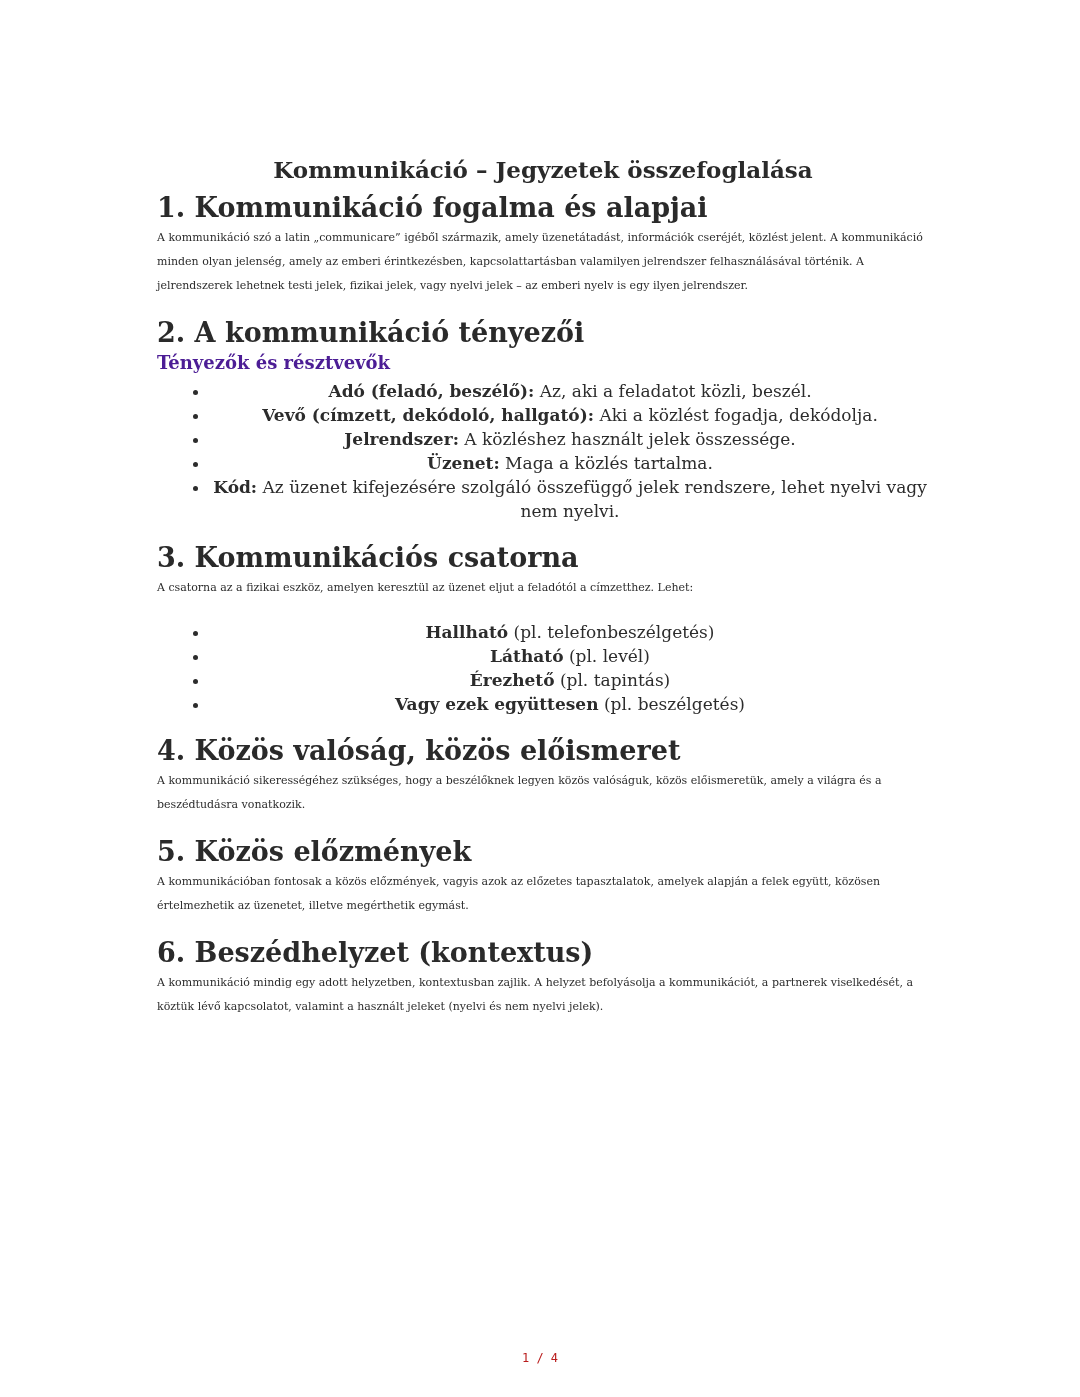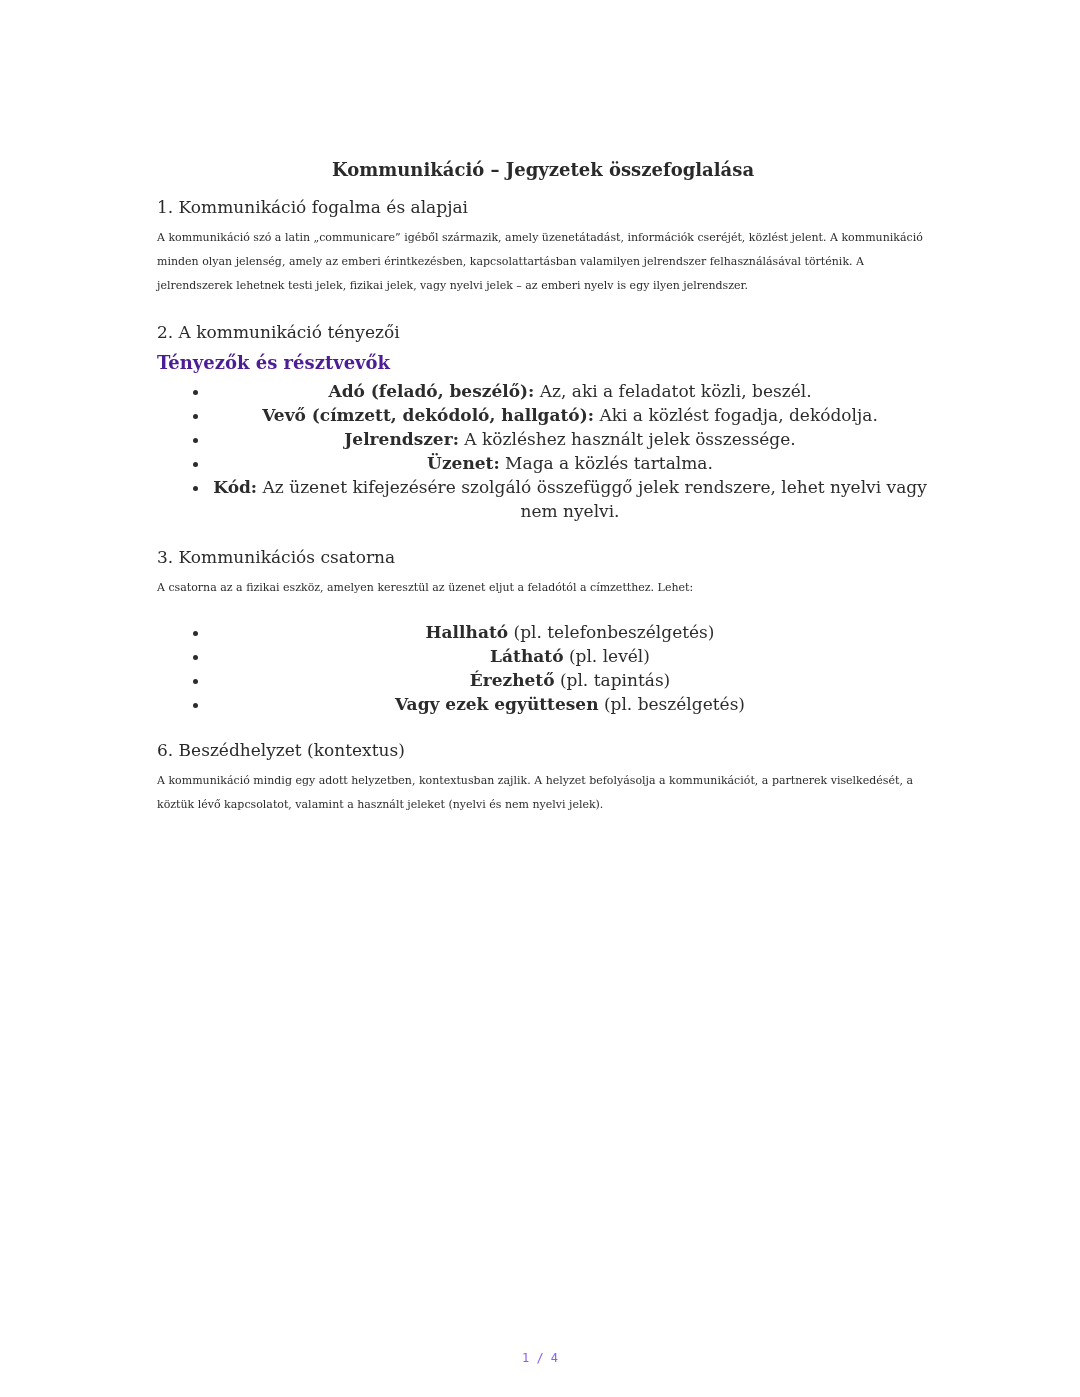--- a/index.html
+++ b/index.html
@@ -12,31 +12,31 @@
     font-family: "DejaVu Serif", "Liberation Serif", serif;
     color: #2c2c2c;
   }
   .page {
     position: absolute;
     left: 157px;
     top: 156px;
     width: 772px;
   }
   .doc-title {
-    font-size: 18px;
+    font-size: 23px;
     line-height: 28px;
     font-weight: bold;
     text-align: center;
     margin-bottom: 11px;
     color: #2a2a2a;
   }
   .section-heading {
-    font-size: 17px;
+    font-size: 27px;
     line-height: 25px;
-    font-weight: normal;
+    font-weight: bold;
     margin-top: 22px;
     margin-bottom: 6px;
     color: #2a2a2a;
   }
   section.first .section-heading { margin-top: 0; }
   .sub-heading {
     font-size: 18px;
     line-height: 23px;
     font-weight: bold;
     margin-top: 4px;
@@ -62,21 +62,21 @@
   }
   .page-footer {
     position: absolute;
     top: 1351px;
     left: 0;
     width: 1080px;
     text-align: center;
     font-family: "DejaVu Sans Mono", "Liberation Mono", monospace;
     font-size: 12px;
     line-height: 15px;
-    color: #8b5cf6;
+    color: #b91c1c;
   }
 </style>
 </head>
 <body>
 
 <div class="page">
 
   <h1 class="doc-title">Kommunikáció – Jegyzetek összefoglalása</h1>
 
   <section class="first">
@@ -100,21 +100,29 @@
     <h2 class="section-heading">3. Kommunikációs csatorna</h2>
     <p class="body-text">A csatorna az a fizikai eszköz, amelyen keresztül az üzenet eljut a feladótól a címzetthez. Lehet:</p>
     <ul class="bullet-list spaced">
       <li><strong>Hallható</strong><span> (pl. telefonbeszélgetés)</span></li>
       <li><strong>Látható</strong><span> (pl. levél)</span></li>
       <li><strong>Érezhető</strong><span> (pl. tapintás)</span></li>
       <li><strong>Vagy ezek együttesen</strong><span> (pl. beszélgetés)</span></li>
     </ul>
   </section>
 
+  <section>
+    <h2 class="section-heading">4. Közös valóság, közös előismeret</h2>
+    <p class="body-text">A kommunikáció sikerességéhez szükséges, hogy a beszélőknek legyen közös valóságuk, közös előismeretük, amely a világra és a beszédtudásra vonatkozik.</p>
+  </section>
 
+  <section>
+    <h2 class="section-heading">5. Közös előzmények</h2>
+    <p class="body-text">A kommunikációban fontosak a közös előzmények, vagyis azok az előzetes tapasztalatok, amelyek alapján a felek együtt, közösen értelmezhetik az üzenetet, illetve megérthetik egymást.</p>
+  </section>
 
   <section>
     <h2 class="section-heading">6. Beszédhelyzet (kontextus)</h2>
     <p class="body-text">A kommunikáció mindig egy adott helyzetben, kontextusban zajlik. A helyzet befolyásolja a kommunikációt, a partnerek viselkedését, a köztük lévő kapcsolatot, valamint a használt jeleket (nyelvi és nem nyelvi jelek).</p>
   </section>
 
 </div>
 
 <div class="page-footer">1 / 4</div>
 

